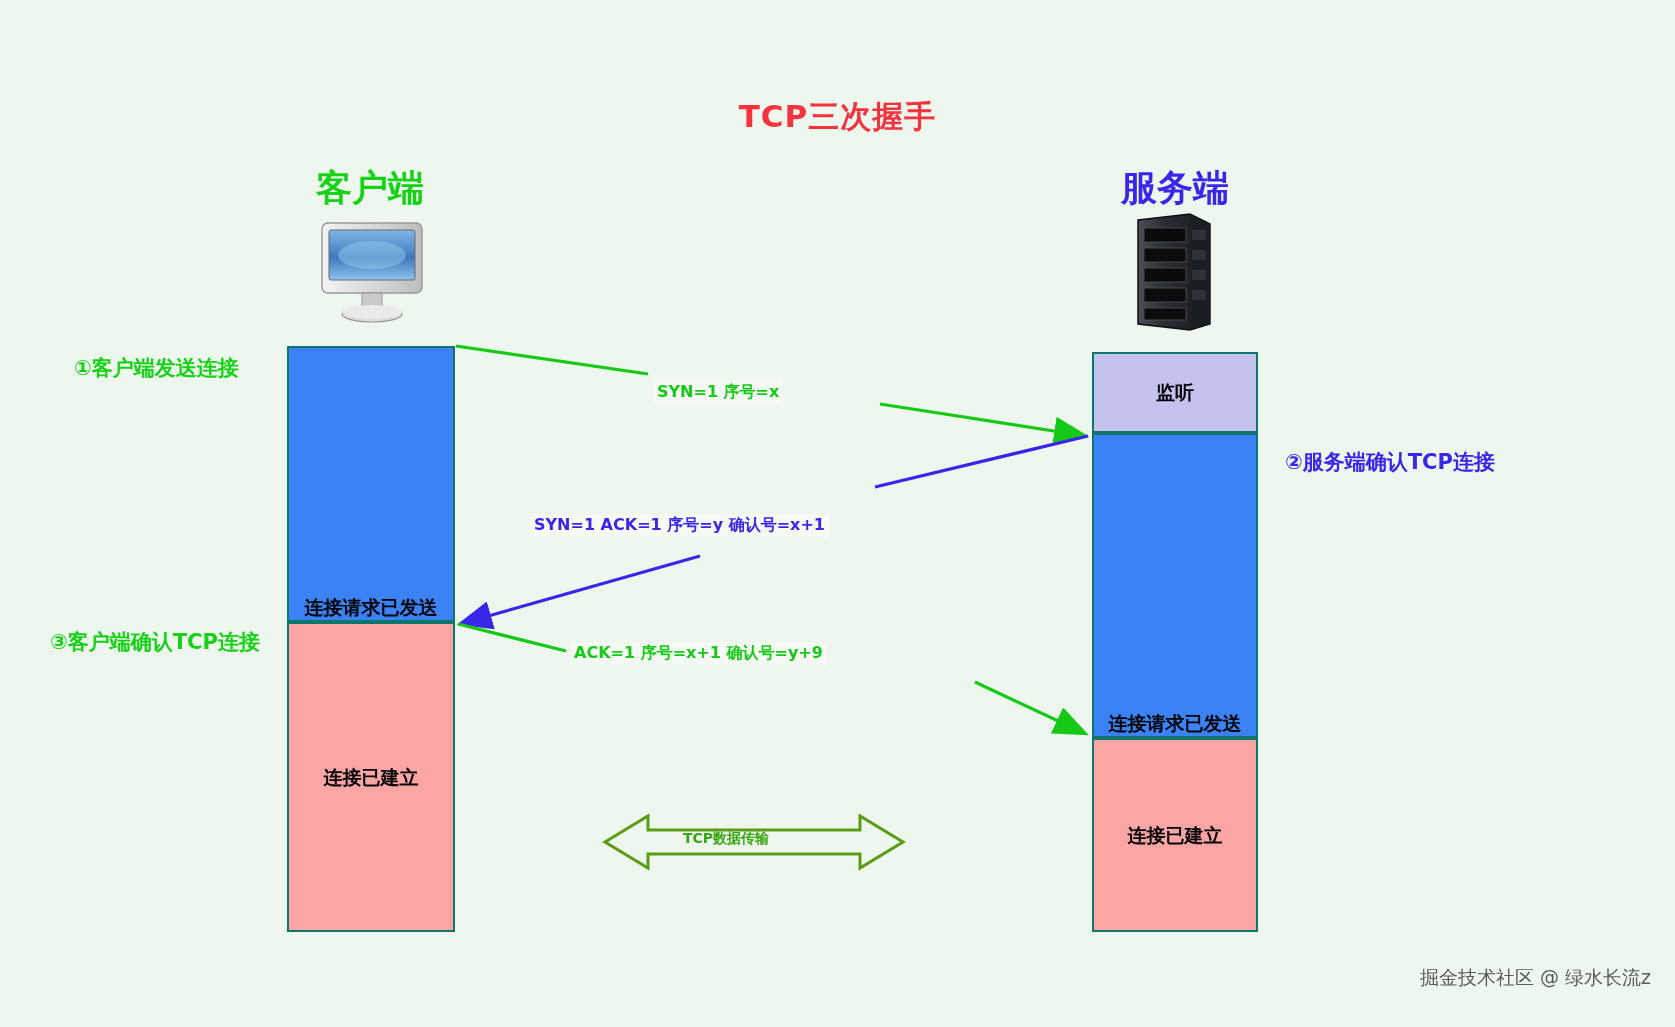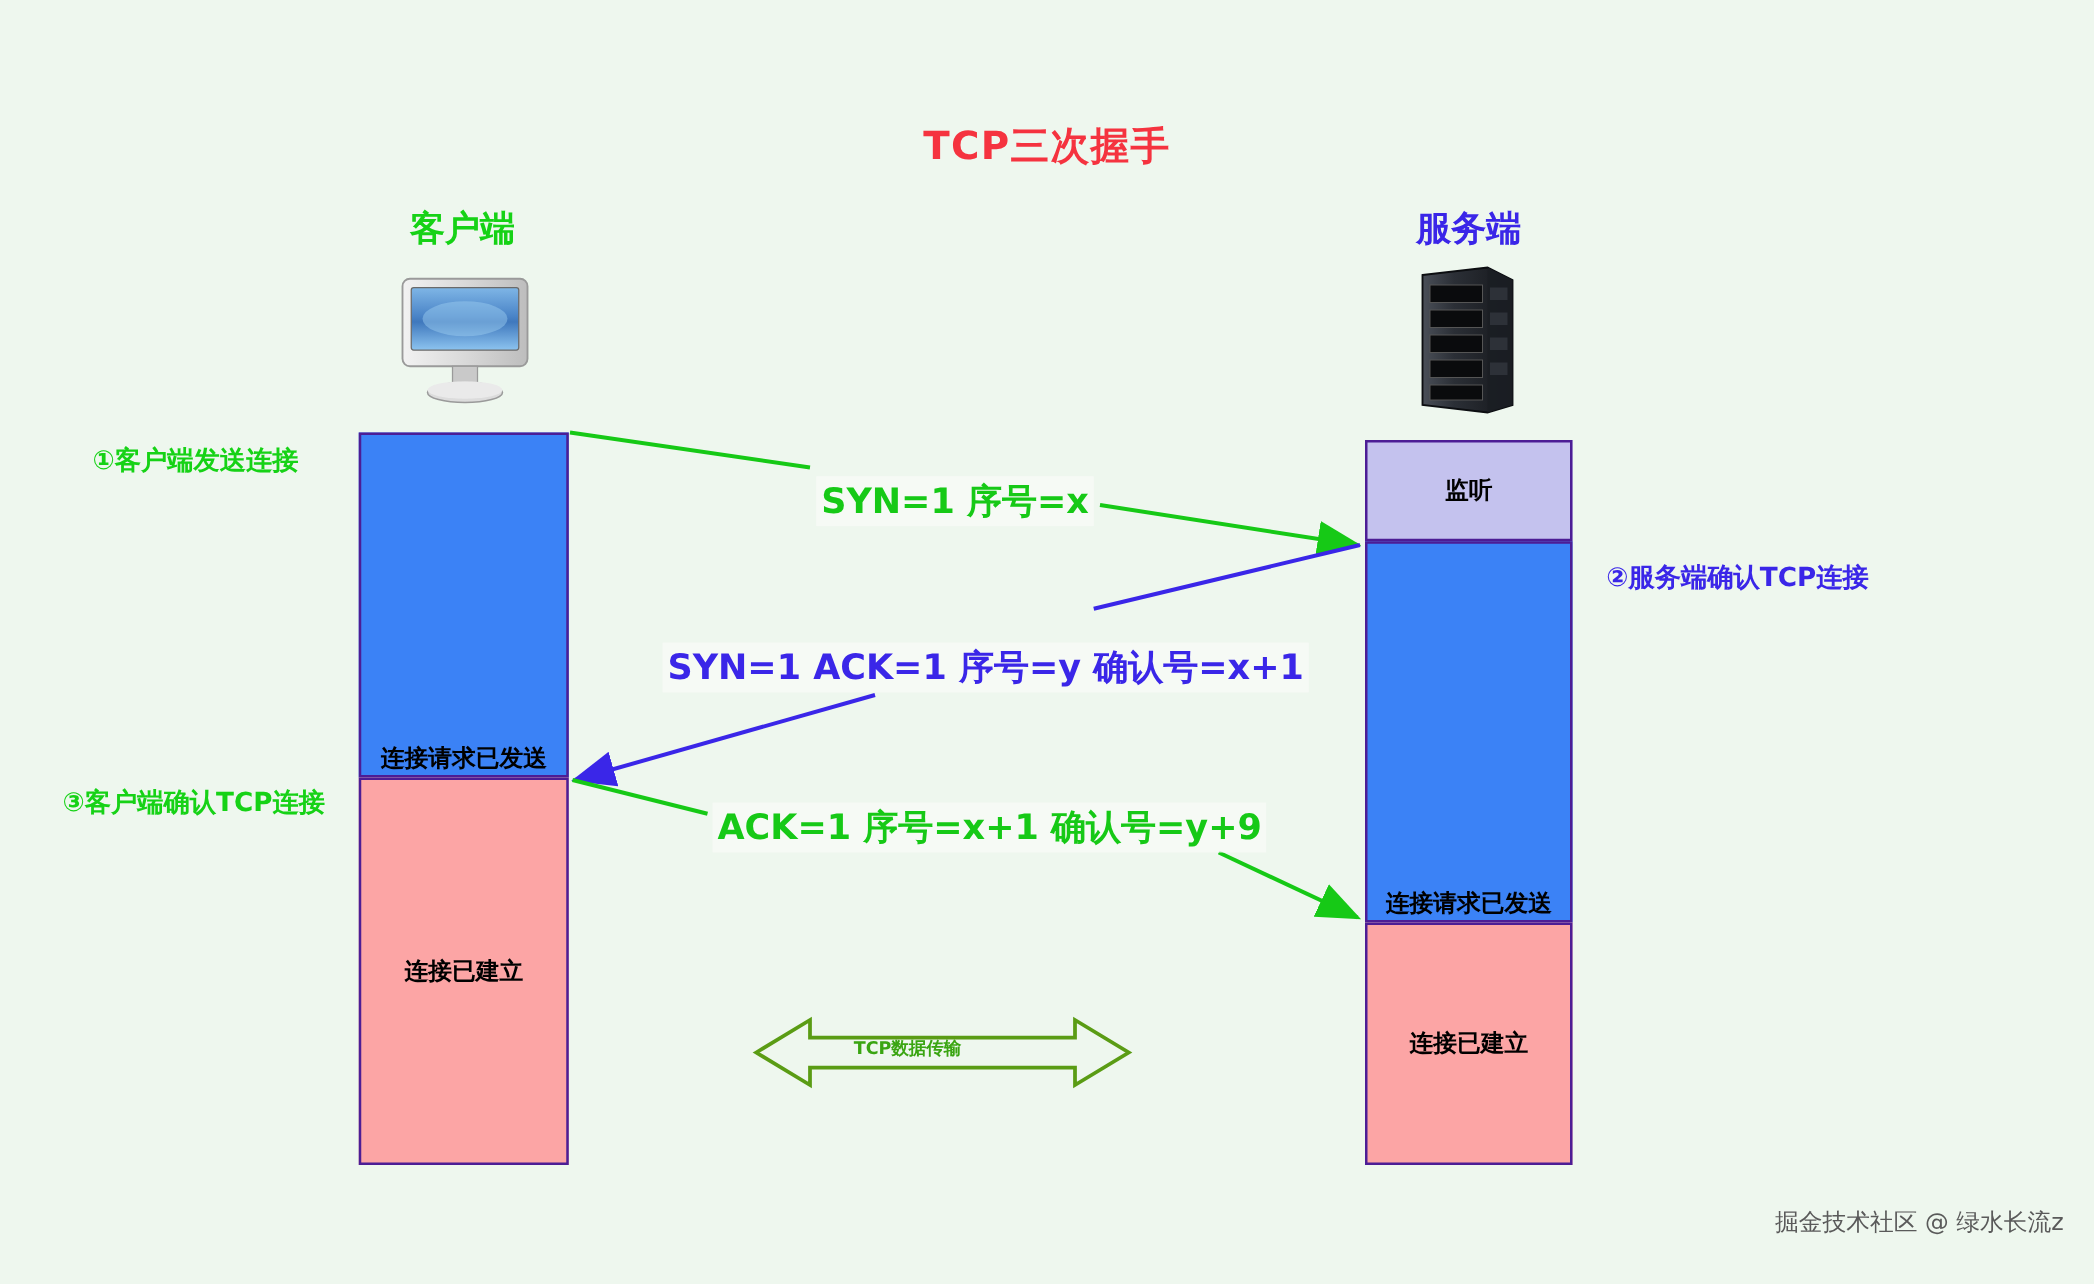--- a/index.html
+++ b/index.html
@@ -29,40 +29,40 @@
     top: 52px;
     text-align: center;
     color: #f5333f;
     font-size: 31px;
     font-weight: bold;
     letter-spacing: 1px;
   }
 
   
   .endpoint-label {
-    font-size: 28px;
+    font-size: 36px;
     font-weight: bold;
     text-align: center;
   }
   #client-label {
     left: 270px; top: 120px; width: 200px;
     color: #16d216;
   }
   #server-label {
     left: 1075px; top: 120px; width: 200px;
     color: #3a26e8;
   }
 
   
   #client-device { left: 318px; top: 175px; width: 108px; height: 110px; }
   #server-device { left: 1128px; top: 168px; width: 92px; height: 120px; }
 
   .state-box {
     box-sizing: border-box;
-    border: 2px solid #4c1d95;
+    border: 2px solid #0f766e;
     display: flex;
     align-items: center;
     justify-content: center;
     font-size: 19px;
     font-weight: bold;
     color: #000;
     text-align: center;
     line-height: 1.3;
   }
   .box-peach { background: #3b82f6; align-items: flex-end; }
@@ -84,21 +84,21 @@
     white-space: nowrap;
   }
   .ann-green { color: #16d216; }
   .ann-blue  { color: #3a26e8; }
   #ann-1 { left: 74px;  top: 310px; }
   #ann-3 { left: 50px;  top: 584px; }
   #ann-2 { left: 1285px; top: 404px; }
 
   
   .msg-label {
-    font-size: 28px;
+    font-size: 16px;
     font-weight: bold;
     white-space: nowrap;
     background: rgba(248,250,246,0.82);
     padding: 1px 4px;
   }
   .msg-green { color: #16c916; }
   .msg-blue  { color: #3a26e8; }
   #msg-1 { left: 653px; top: 337px; }
   #msg-2 { left: 530px; top: 470px; }
   #msg-3 { left: 570px; top: 598px; }

